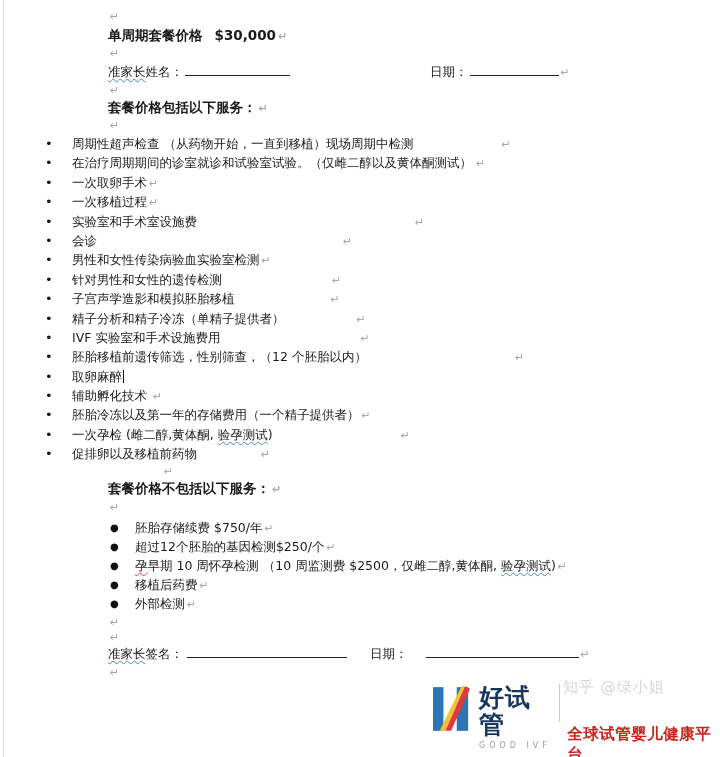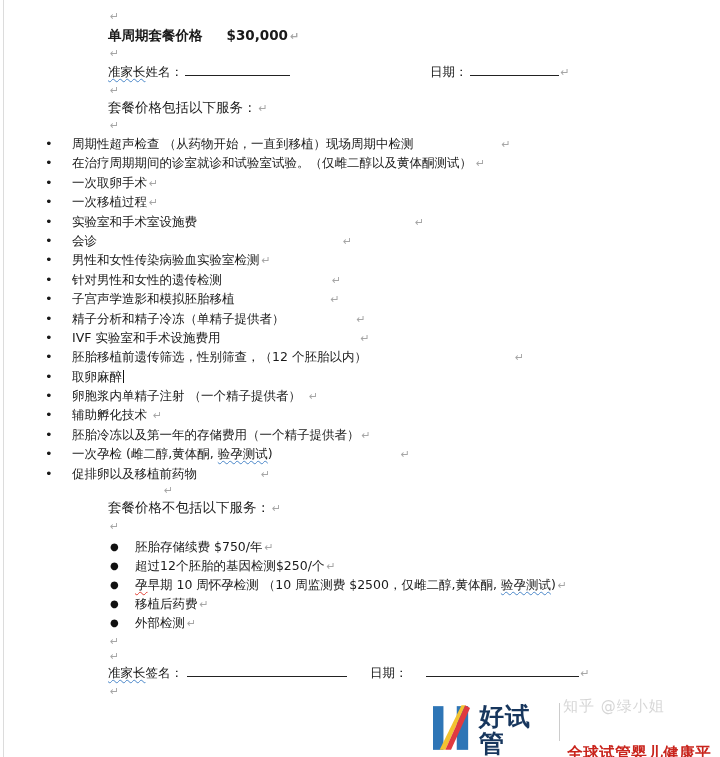--- a/index.html
+++ b/index.html
@@ -11,22 +11,22 @@
   .edge-line{position:absolute;left:3px;top:0;width:1px;height:100%;background:#dcdcdc;}
   .doc{position:relative;padding-top:8px;}
   .row{margin-left:108px;white-space:nowrap;}
   .pmark{color:#a6a6a6;font-size:11px;margin-left:2px;}
   .prow{height:18px;line-height:16px;margin-left:108px;}
   .r1{height:18px;}  .r2{height:18px;}  .r3{height:16px;}  .r4{height:17px;}
   .r5{height:15px;padding-left:54px;line-height:13px;}
   .r6{height:19px;}  .r7{height:18px;line-height:17px;}  .r8{height:14px;line-height:12px;}
   .r9{height:17px;}
   .row-h1{height:19px;line-height:18px;font-weight:bold;font-size:13.5px;}
-  .row-h1 .price{margin-left:24px;}
-  .row-h2,.row-h3{font-weight:normal;font-size:13.5px;}
+  .row-h1 .price{margin-left:12px;}
+  .row-h2,.row-h3{font-weight:bold;font-size:13.5px;}
   .row-h2{height:19px;line-height:18px;}
   .row-h3{height:20px;line-height:18px;}
   .row-name,.row-sign{height:19px;line-height:17px;position:relative;}
   .wavy-blue{text-decoration:underline;text-decoration-style:wavy;text-decoration-color:#4a86c8;text-decoration-thickness:1px;text-underline-offset:2px;}
   .wavy-red{text-decoration:underline;text-decoration-style:wavy;text-decoration-color:#e03c31;text-decoration-thickness:1px;text-underline-offset:2px;}
   .u{display:inline-block;border-bottom:1px solid #222;height:12px;vertical-align:baseline;}
   .u-name{width:105px;margin-left:2px;}
   .u-date1{width:89px;margin-left:2px;}
   .u-sign{width:160px;margin-left:4px;}
   .u-date2{width:153px;margin-left:18px;}
@@ -88,21 +88,20 @@
     <li><span>一次移植过程</span><span class="pmark" style="margin-left: 2px;">↵</span></li>
     <li><span>实验室和手术室设施费</span><span class="pmark" style="margin-left: 218px;">↵</span></li>
     <li><span>会诊</span><span class="pmark" style="margin-left: 246px;">↵</span></li>
     <li><span>男性和女性传染病验血实验室检测</span><span class="pmark" style="margin-left: 2px;">↵</span></li>
     <li><span>针对男性和女性的遗传检测</span><span class="pmark" style="margin-left: 110px;">↵</span></li>
     <li><span>子宫声学造影和模拟胚胎移植</span><span class="pmark" style="margin-left: 96px;">↵</span></li>
     <li><span>精子分析和精子冷冻（单精子提供者）</span><span class="pmark" style="margin-left: 72px;">↵</span></li>
     <li><span>IVF 实验室和手术设施费用</span><span class="pmark" style="margin-left: 140px;">↵</span></li>
     <li><span>胚胎移植前遗传筛选，性别筛查，（12 个胚胎以内）</span><span class="pmark" style="margin-left: 148px;">↵</span></li>
     <li><span>取卵麻醉</span><span class="cursor"></span></li>
-    <li><span>卵胞浆内单精子注射 （一个精子提供者）</span><span class="pmark" style="margin-left: 8px;">↵</span></li>
     <li><span>辅助孵化技术</span><span class="pmark" style="margin-left: 6px;">↵</span></li>
     <li><span>胚胎冷冻以及第一年的存储费用（一个精子提供者）</span><span class="pmark" style="margin-left: 2px;">↵</span></li>
     <li><span>一次孕检 (雌二醇,黄体酮, </span><span class="wavy-blue">验孕测试</span><span>)</span><span class="pmark" style="margin-left: 128px;">↵</span></li>
     <li><span>促排卵以及移植前药物</span><span class="pmark" style="margin-left: 64px;">↵</span></li>
   </ul>
 
   <div class="prow r5"><span class="pmark">↵</span></div>
 
   <div class="row row-h3">
     <span>套餐价格不包括以下服务：</span><span class="pmark">↵</span>

